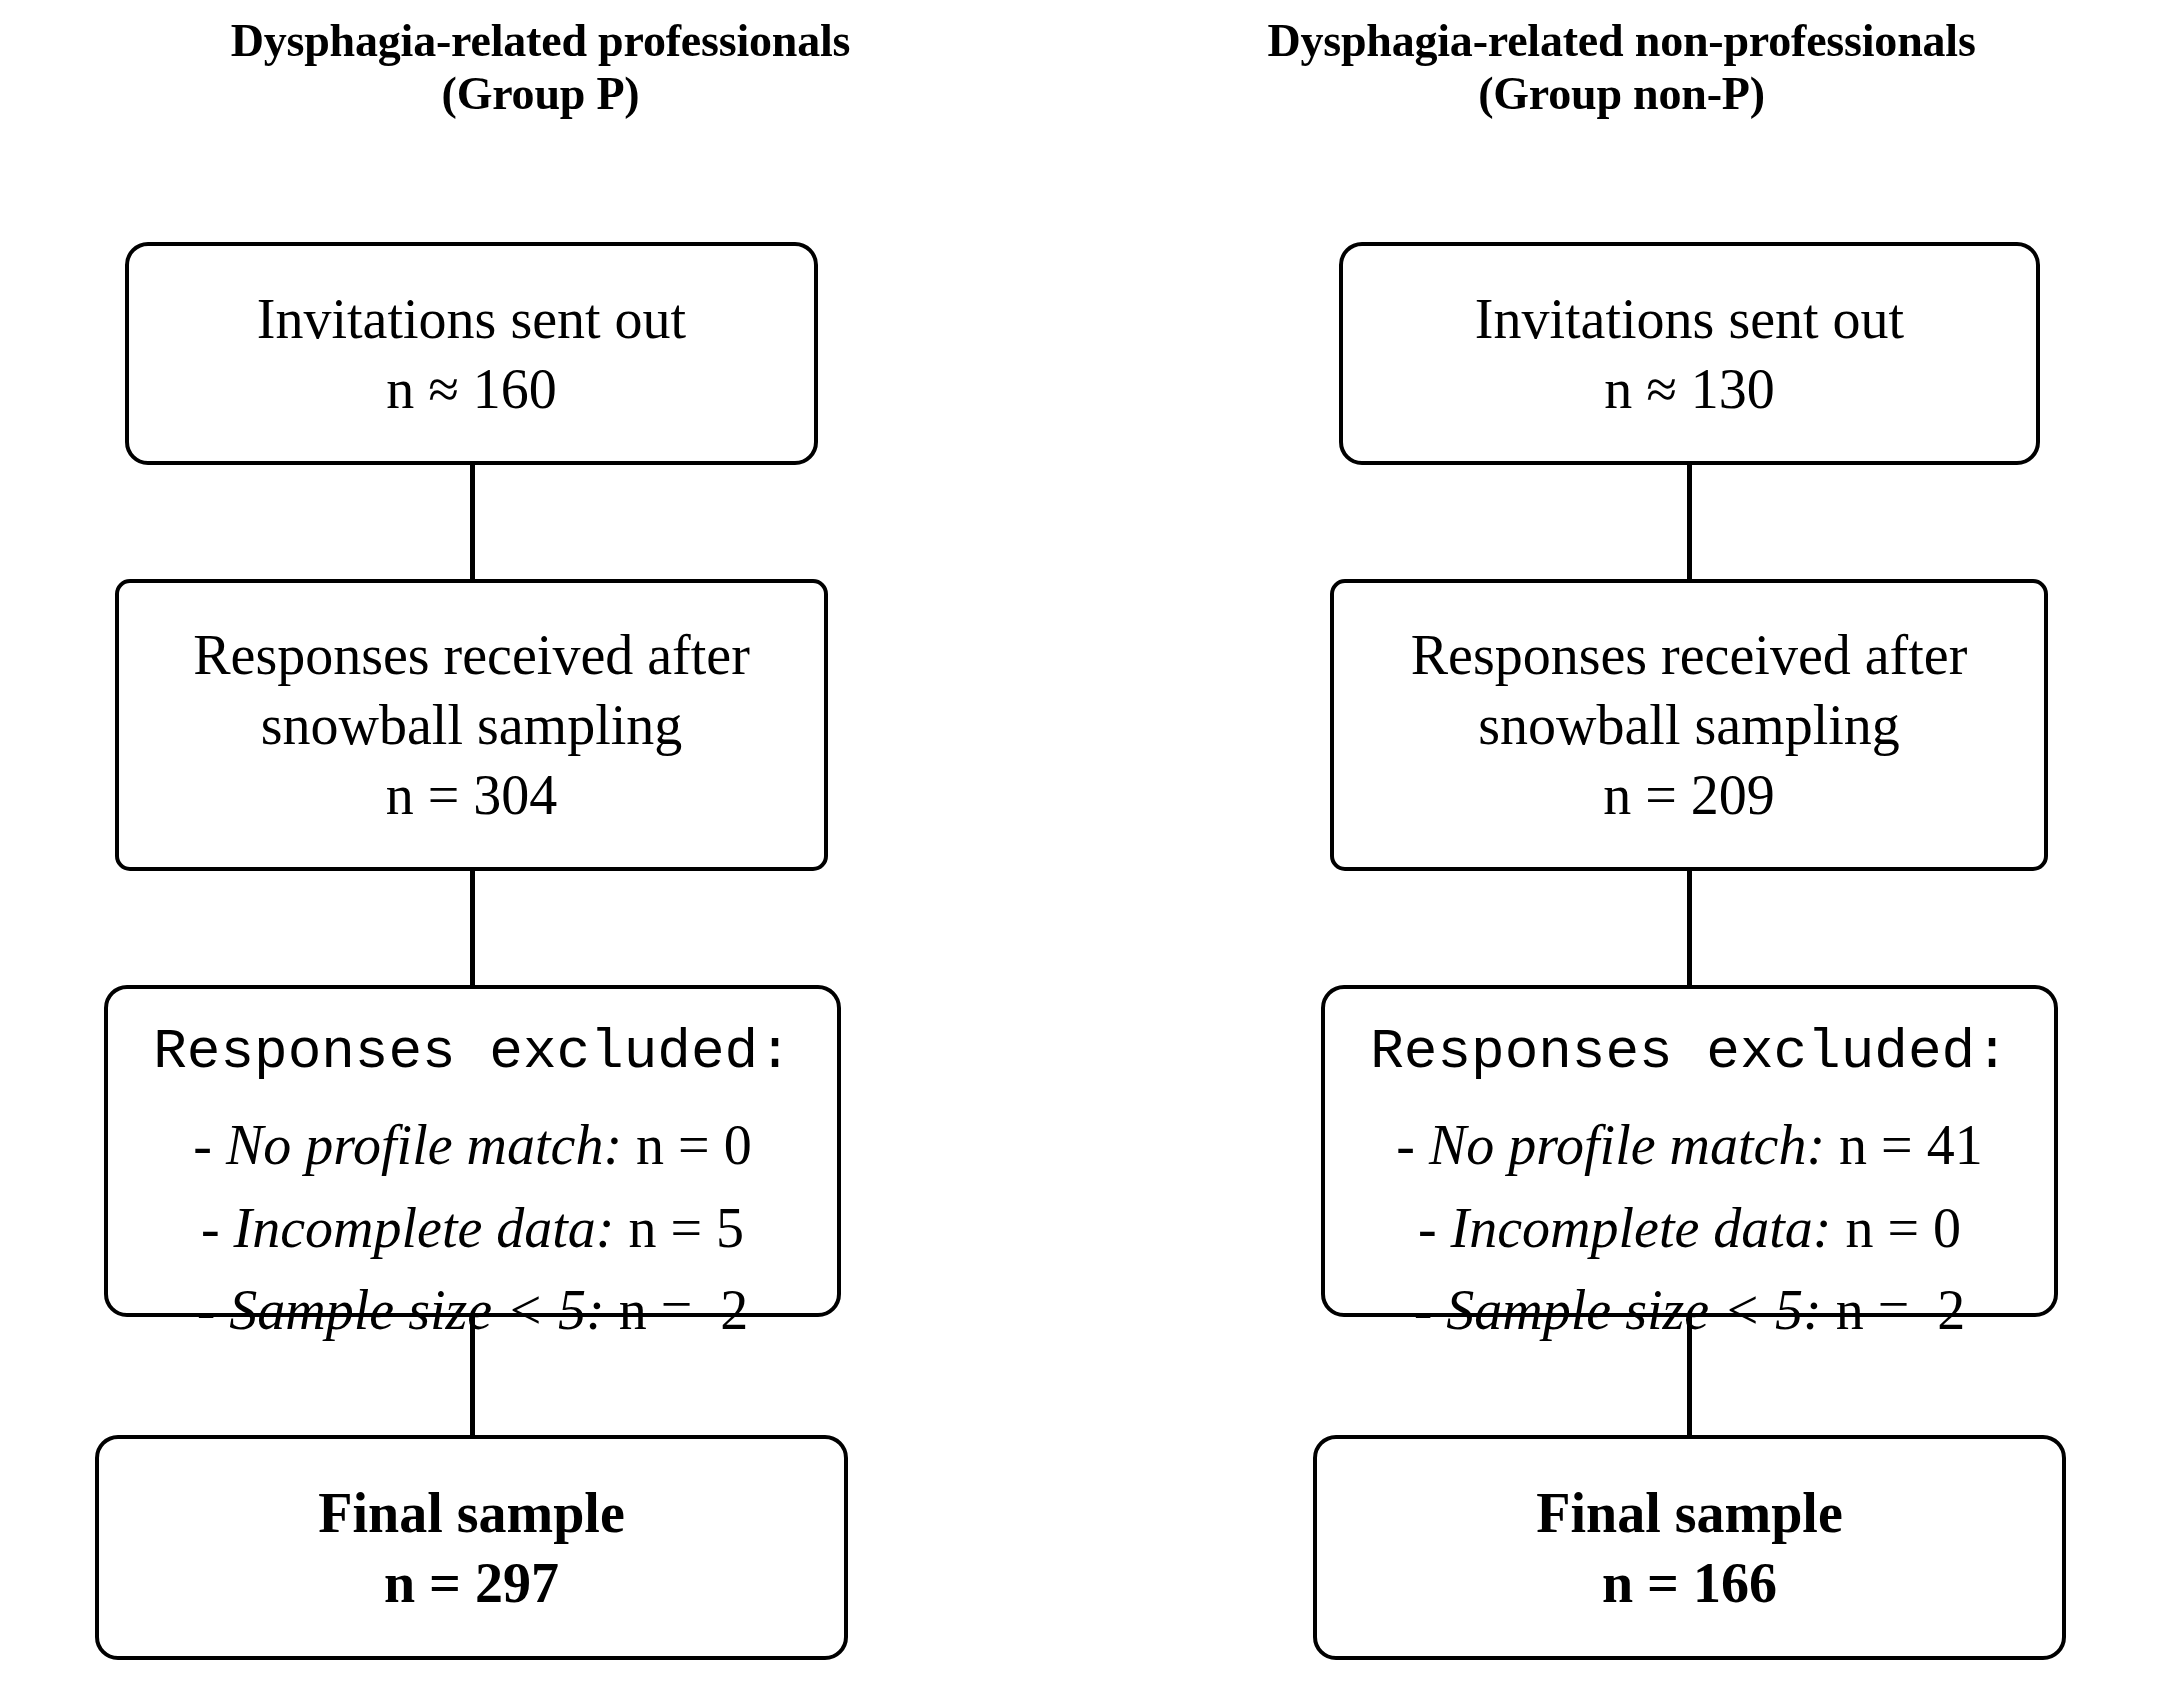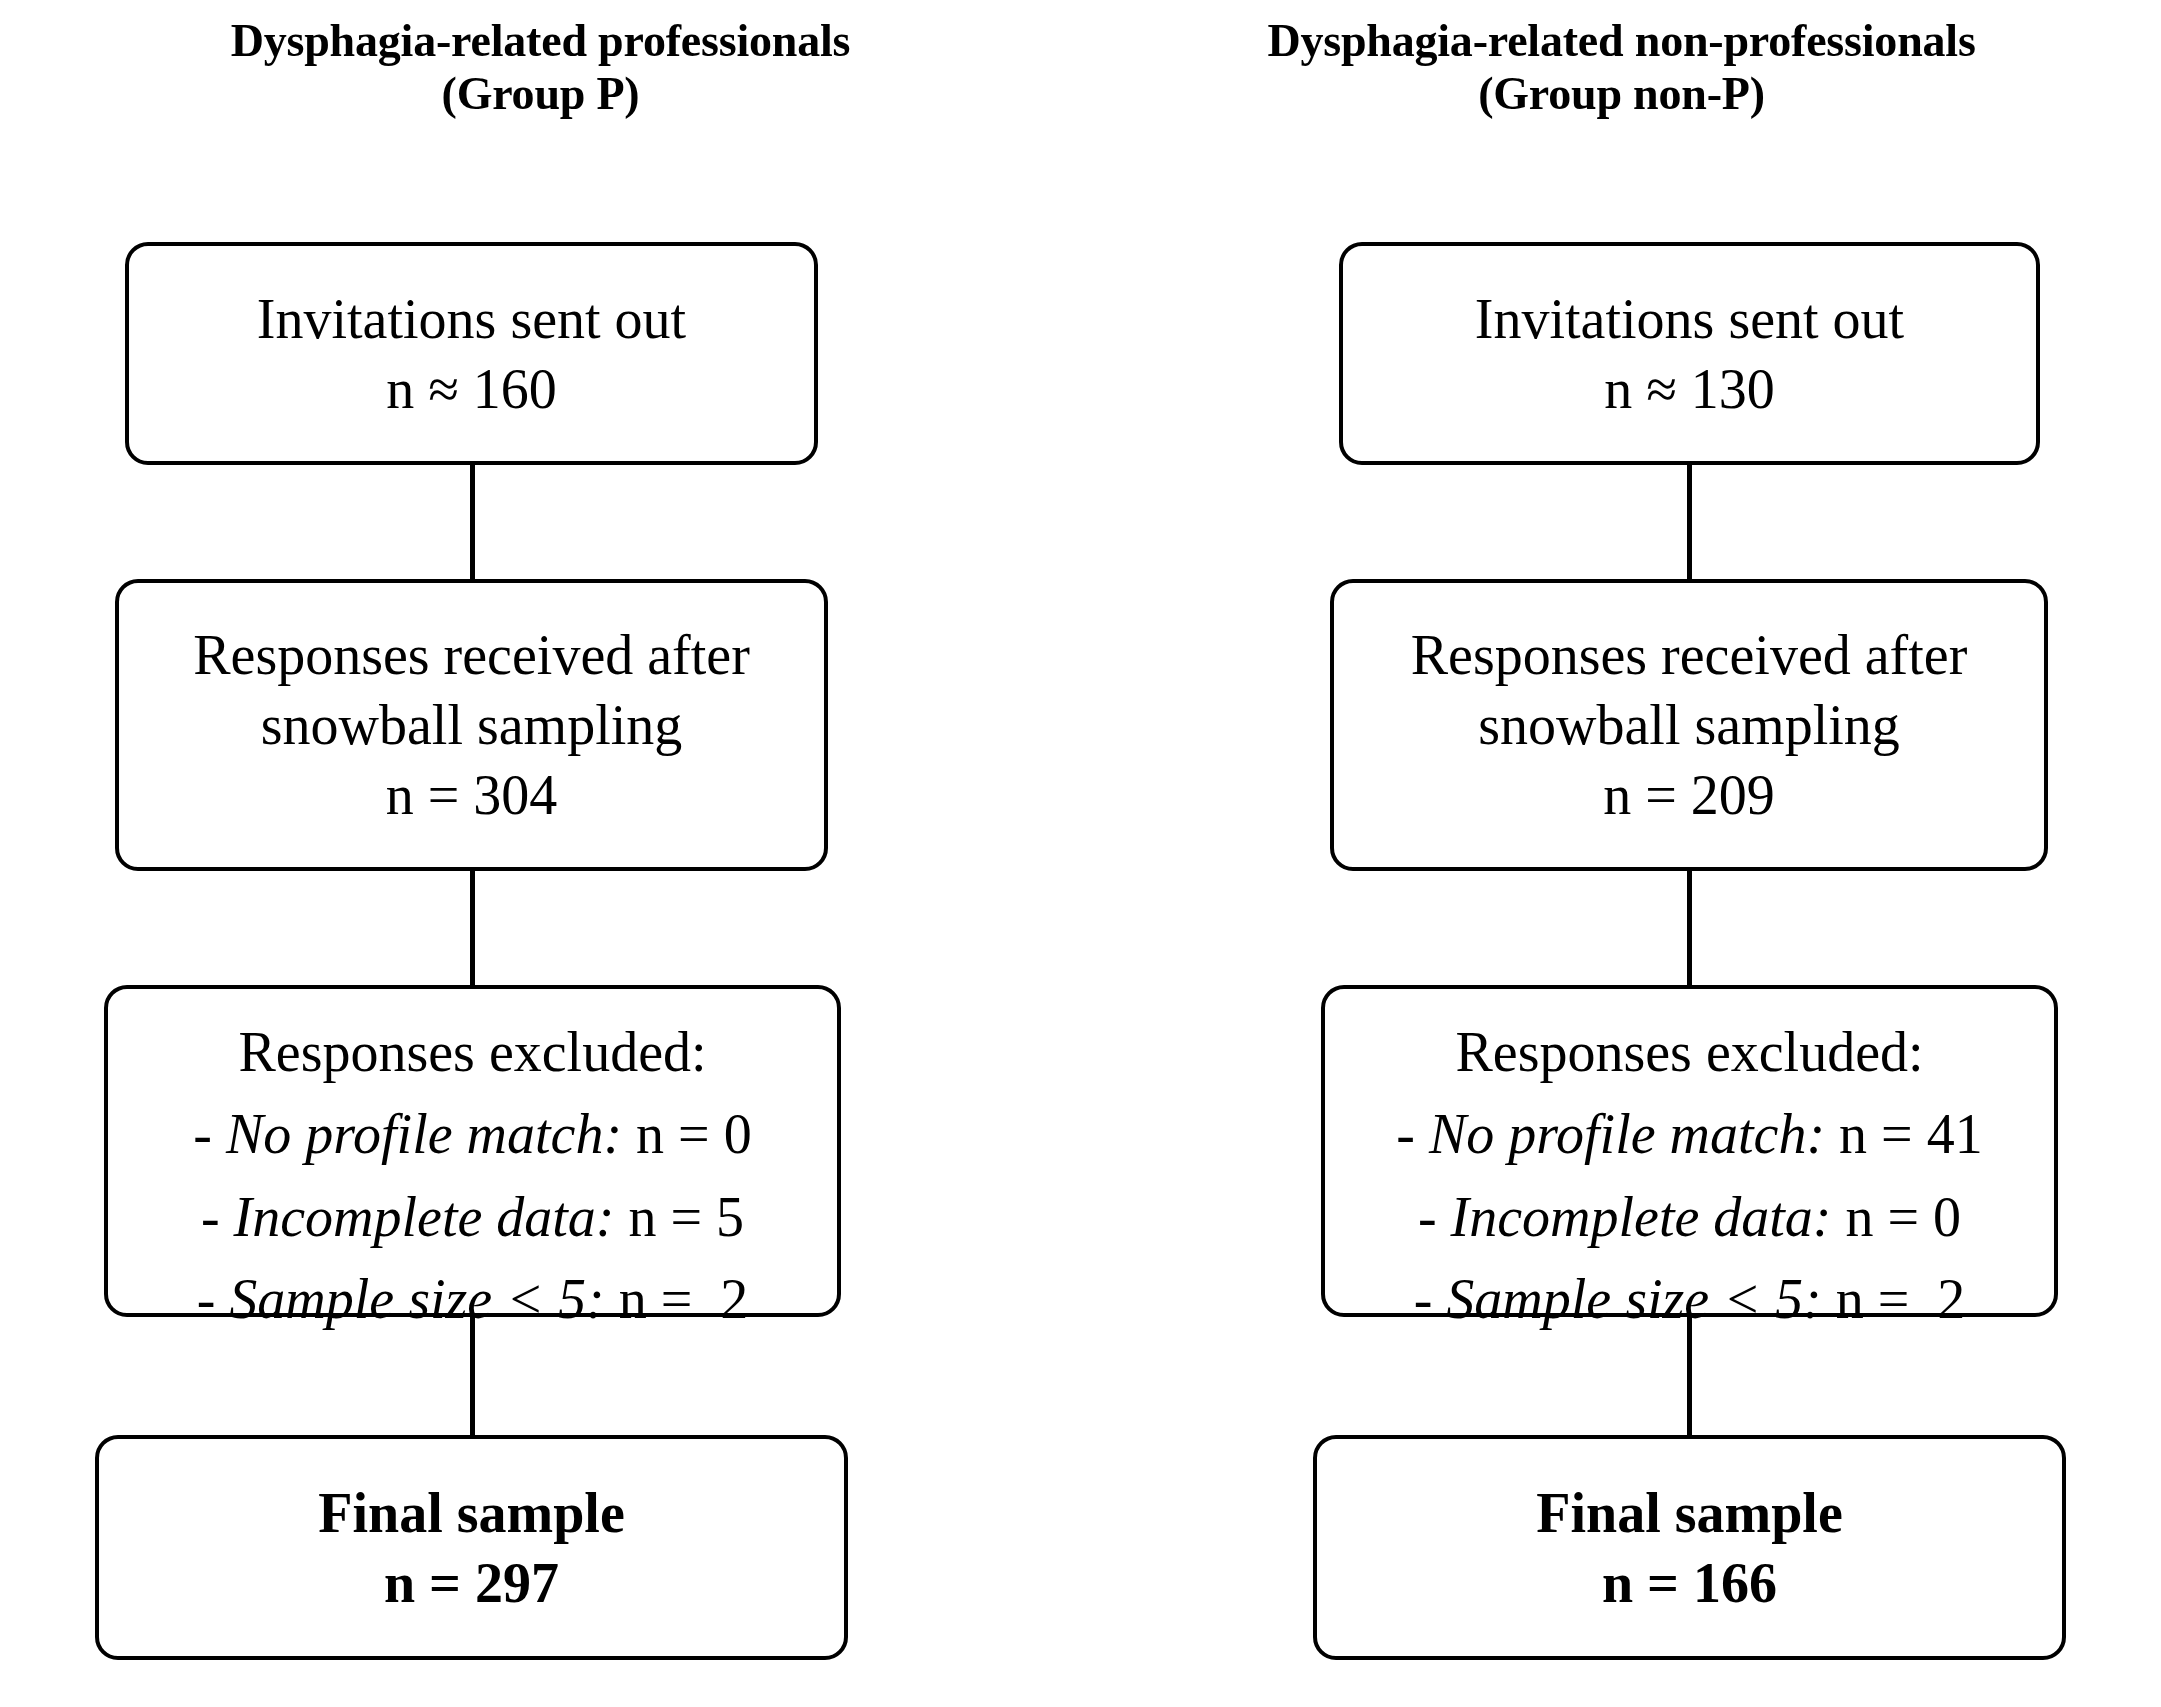--- a/index.html
+++ b/index.html
@@ -57,37 +57,39 @@
     text-align: center;
     font-size: 56px;
     line-height: 1.25;
     z-index: 2;
   }
   .node .line { display: block; white-space: pre; }
   .node.bold { font-weight: bold; }
 
   
   .n1 { left: 125px; top: 242px;  width: 693px;  height: 223px; }
-  .n2 { left: 115px; top: 579px;  width: 713px;  height: 292px; }
+  .n2 { left: 115px; top: 579px;  width: 713px;  height: 292px; border-radius: 15px; }
   .n3 { left: 104px; top: 985px; width: 737px;  height: 332px; }
   .n4 { left: 95px; top: 1435px; width: 753px;  height: 225px; }
 
   
   .column.right .n1 { left: 258px; top: 242px;  width: 701px; height: 223px; }
   .column.right .n2 { left: 249px; top: 579px;  width: 718px; height: 292px; }
   .column.right .n3 { left: 240px; top: 985px; width: 737px; height: 332px; }
   .column.right .n4 { left: 232px; top: 1435px; width: 753px; height: 225px; }
 
   
   .node.excl {
     justify-content: flex-start;
     padding-top: 28px;
   }
   .node.excl .heading {
     display: block;
+    margin-bottom: 11px;
+    font-family: Liberation Mono, monospace;
   }
   .node.excl .excl-row {
     display: block;
     margin-top: 12.4px;
     white-space: pre;
   }
   .node.excl .excl-row .reason {
     font-style: italic;
   }
 

